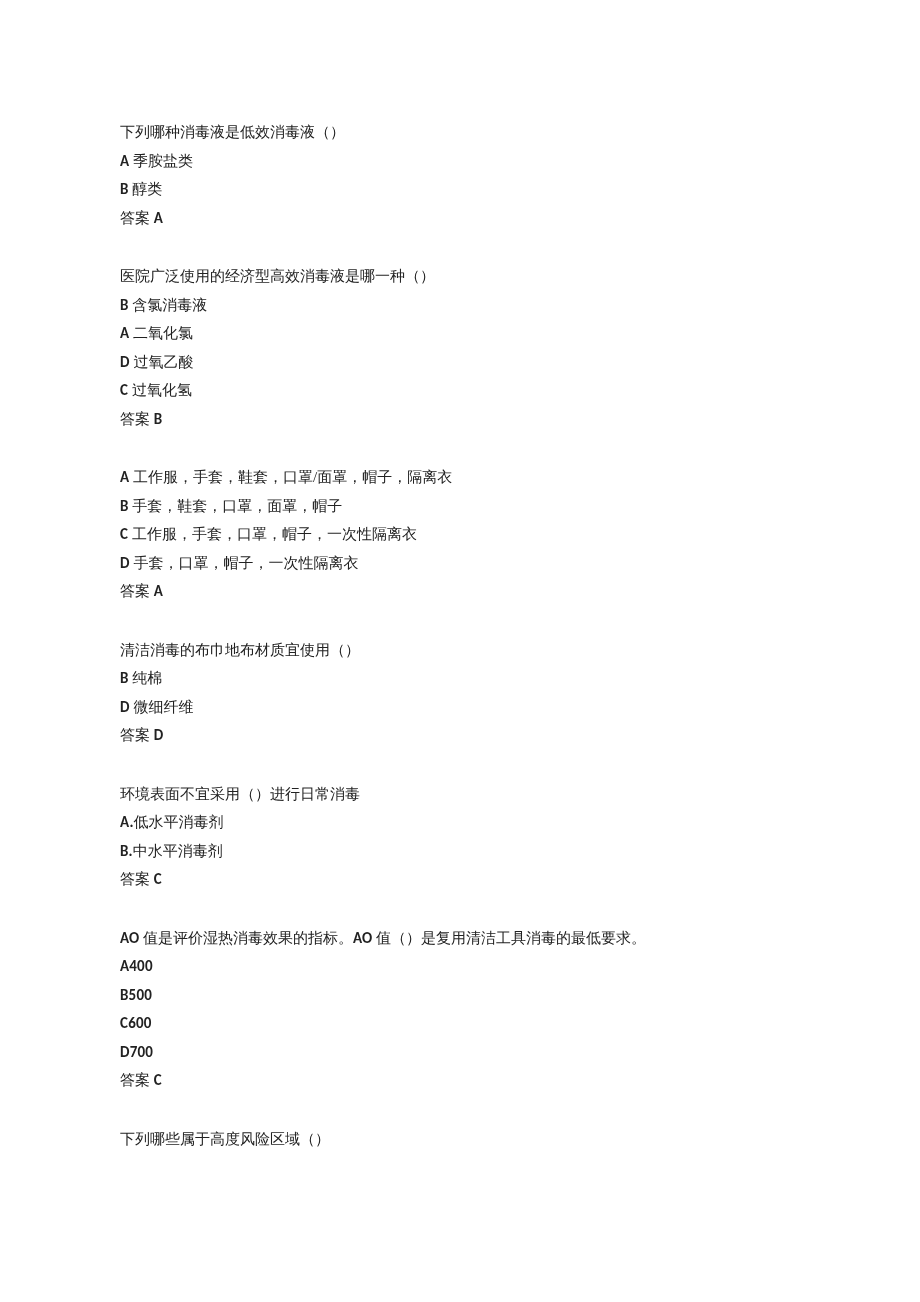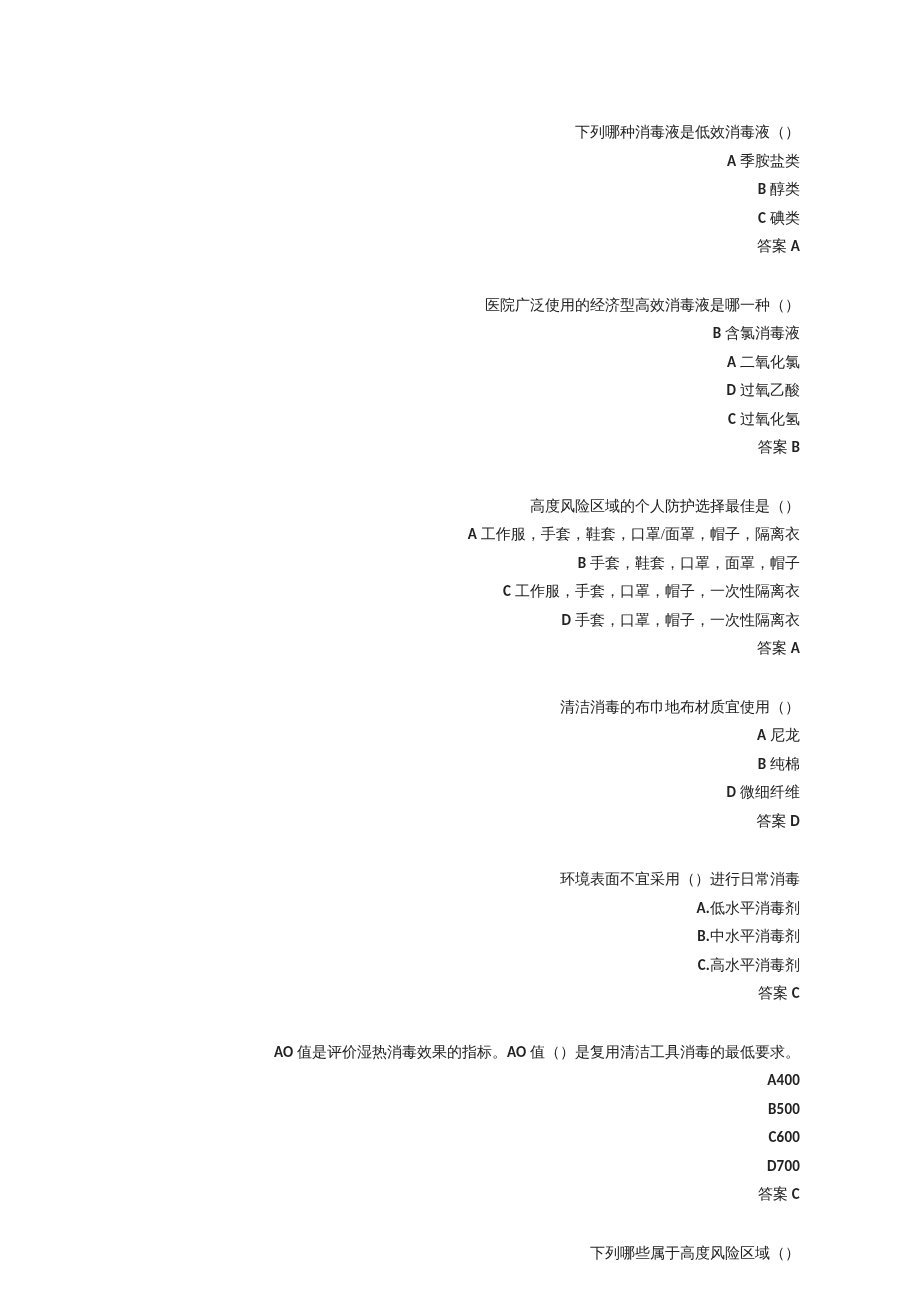--- a/index.html
+++ b/index.html
@@ -14,75 +14,70 @@
     font-size: 15px;
     color: #222222;
     box-sizing: border-box;
   }
   .page {
     padding: 118px 120px 40px 120px;
   }
   .qblock {
     margin-bottom: 30px;
     line-height: 1.9;
-    text-align: right;
   }
   .line {
     white-space: pre-wrap;
   }
   .latin {
     font-family: Calibri, Arial, sans-serif;
     font-weight: 700;
     letter-spacing: 0.2px;
   }
 </style>
 </head>
 <body>
 
 <div class="page">
 
   <div class="qblock">
     <div class="line">下列哪种消毒液是低效消毒液（）</div>
     <div class="line"><span class="latin">A</span><span> </span><span>季胺盐类</span></div>
     <div class="line"><span class="latin">B</span><span> </span><span>醇类</span></div>
-    <div class="line"><span class="latin">C</span><span> </span><span>碘类</span></div>
     <div class="line"><span>答案 </span><span class="latin">A</span></div>
   </div>
 
   <div class="qblock">
     <div class="line">医院广泛使用的经济型高效消毒液是哪一种（）</div>
     <div class="line"><span class="latin">B</span><span> </span><span>含氯消毒液</span></div>
     <div class="line"><span class="latin">A</span><span> </span><span>二氧化氯</span></div>
     <div class="line"><span class="latin">D</span><span> </span><span>过氧乙酸</span></div>
     <div class="line"><span class="latin">C</span><span> </span><span>过氧化氢</span></div>
     <div class="line"><span>答案 </span><span class="latin">B</span></div>
   </div>
 
   <div class="qblock">
-    <div class="line">高度风险区域的个人防护选择最佳是（）</div>
     <div class="line"><span class="latin">A</span><span> </span><span>工作服，手套，鞋套，口罩/面罩，帽子，隔离衣</span></div>
     <div class="line"><span class="latin">B</span><span> </span><span>手套，鞋套，口罩，面罩，帽子</span></div>
     <div class="line"><span class="latin">C</span><span> </span><span>工作服，手套，口罩，帽子，一次性隔离衣</span></div>
     <div class="line"><span class="latin">D</span><span> </span><span>手套，口罩，帽子，一次性隔离衣</span></div>
     <div class="line"><span>答案 </span><span class="latin">A</span></div>
   </div>
 
   <div class="qblock">
     <div class="line">清洁消毒的布巾地布材质宜使用（）</div>
-    <div class="line"><span class="latin">A</span><span> </span><span>尼龙</span></div>
     <div class="line"><span class="latin">B</span><span> </span><span>纯棉</span></div>
     <div class="line"><span class="latin">D</span><span> </span><span>微细纤维</span></div>
     <div class="line"><span>答案 </span><span class="latin">D</span></div>
   </div>
 
   <div class="qblock">
     <div class="line">环境表面不宜采用（）进行日常消毒</div>
     <div class="line"><span class="latin">A.</span><span></span><span>低水平消毒剂</span></div>
     <div class="line"><span class="latin">B.</span><span></span><span>中水平消毒剂</span></div>
-    <div class="line"><span class="latin">C.</span><span></span><span>高水平消毒剂</span></div>
     <div class="line"><span>答案 </span><span class="latin">C</span></div>
   </div>
 
   <div class="qblock">
     <div class="line"><span class="latin">AO </span><span>值是评价湿热消毒效果的指标。</span><span class="latin">AO </span><span>值（）是复用清洁工具消毒的最低要求。</span></div>
     <div class="line"><span class="latin">A400</span></div>
     <div class="line"><span class="latin">B500</span></div>
     <div class="line"><span class="latin">C600</span></div>
     <div class="line"><span class="latin">D700</span></div>
     <div class="line"><span>答案 </span><span class="latin">C</span></div>

